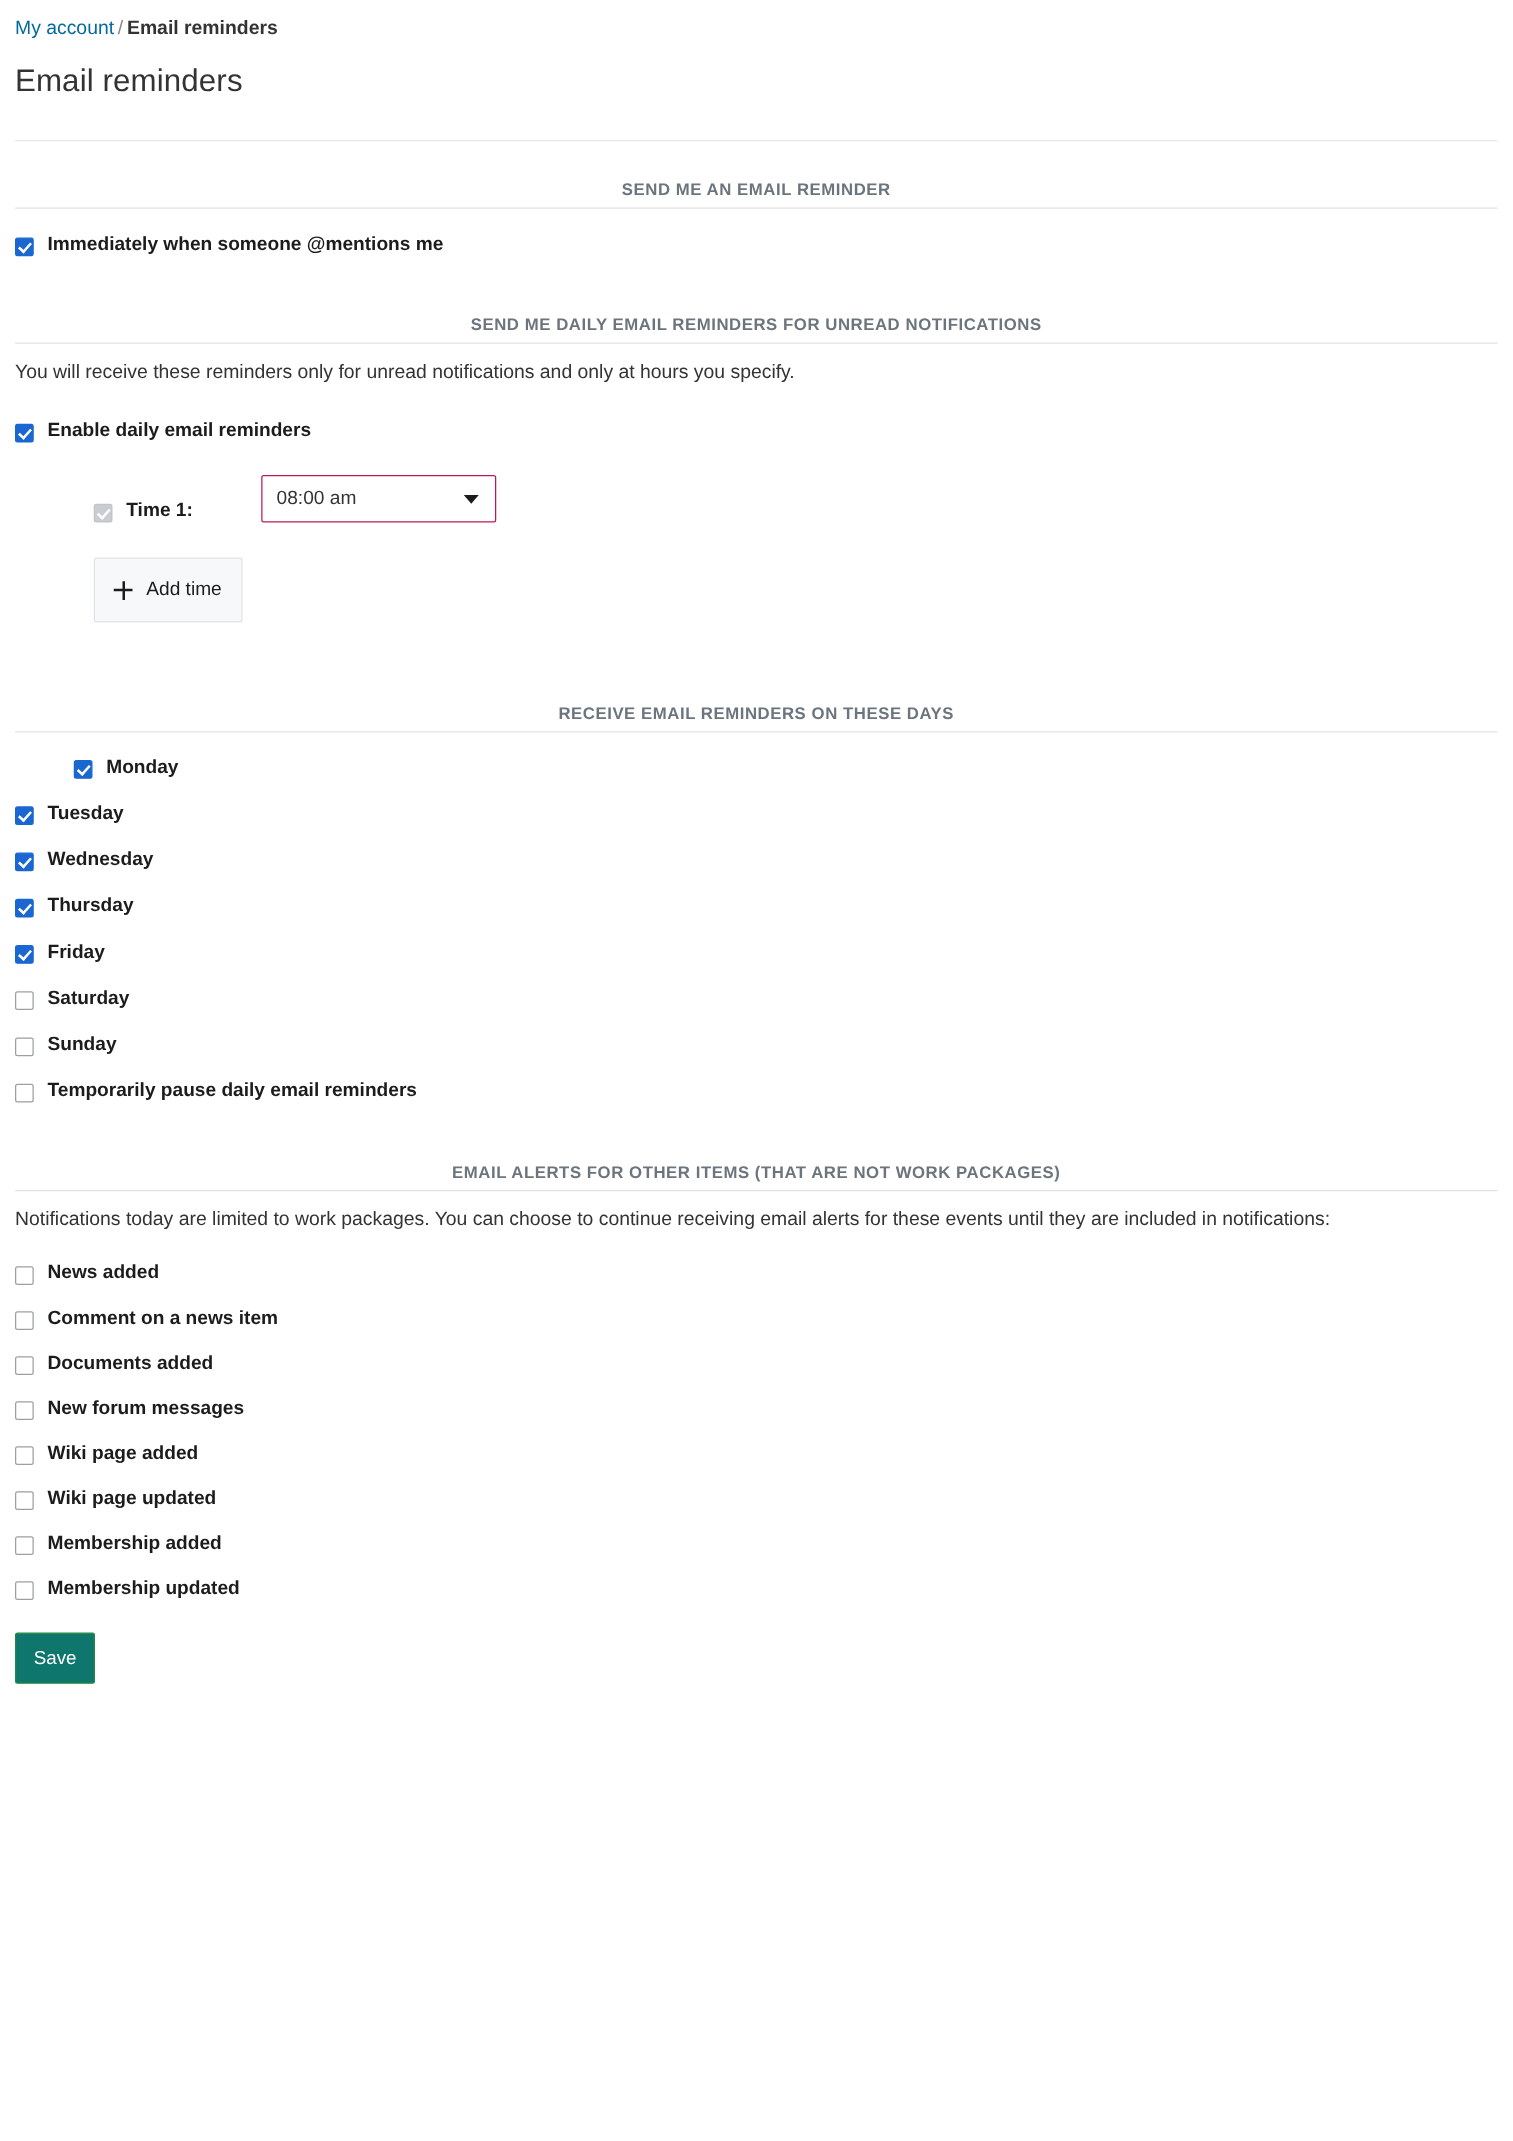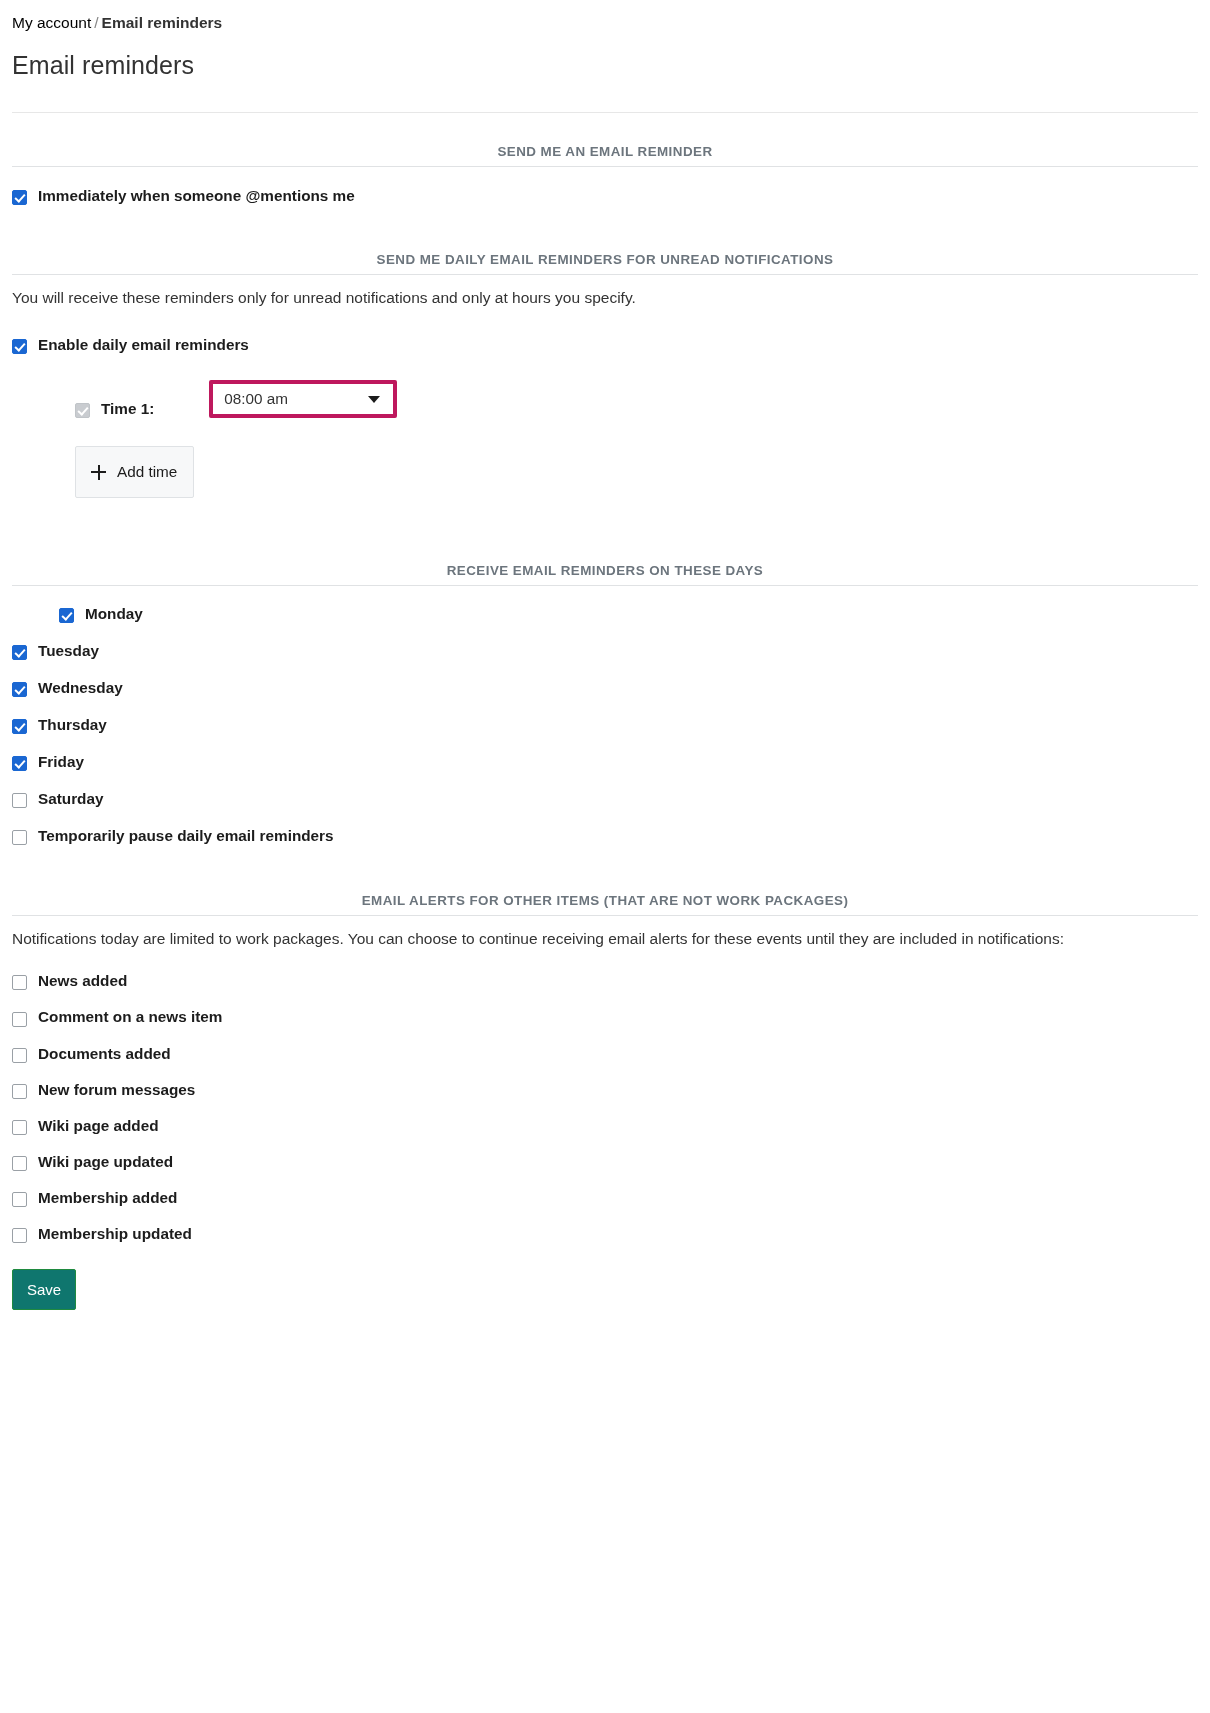--- a/index.html
+++ b/index.html
@@ -22,21 +22,21 @@
   }
 
   
   .breadcrumb {
     font-size: 15.5px;
     line-height: 1;
     padding-top: 15px;
     color: #333333;
   }
   .breadcrumb a.crumb-link {
-    color: #000000;
+    color: #0369a1;
     text-decoration: none;
   }
   .breadcrumb .crumb-sep {
     color: #878787;
     margin: 0 3px;
   }
   .breadcrumb .crumb-current {
     font-weight: 700;
     color: #333333;
   }
@@ -148,21 +148,21 @@
     font-weight: 700;
     color: #1c1c1c;
     margin-left: 11px;
     white-space: nowrap;
   }
   .select-wrap {
     margin-left: 55px;
     position: relative;
     width: 188px;
     height: 38px;
-    border: 4px solid #be185d;
+    border: 1px solid #be185d;
     border-radius: 2px;
     background: #ffffff;
     box-sizing: border-box;
     display: flex;
     align-items: center;
   }
   .select-value {
     font-size: 15.3px;
     color: #333333;
     padding-left: 11px;
@@ -309,20 +309,24 @@
       <div class="check-row">
         <span class="cbox checked"></span>
         <span class="check-label">Friday</span>
       </div>
       <div class="check-row">
         <span class="cbox"></span>
         <span class="check-label">Saturday</span>
       </div>
       <div class="check-row">
         <span class="cbox"></span>
+        <span class="check-label">Sunday</span>
+      </div>
+      <div class="check-row">
+        <span class="cbox"></span>
         <span class="check-label">Temporarily pause daily email reminders</span>
       </div>
     </div>
   </div>
 
   <div class="section" style="margin-top:48px;">
     <div class="section-header">EMAIL ALERTS FOR OTHER ITEMS (THAT ARE NOT WORK PACKAGES)</div>
     <div class="section-desc">Notifications today are limited to work packages. You can choose to continue receiving email alerts for these events until they are included in notifications:</div>
 
     <div class="alerts-list" style="margin-top:22px;">

